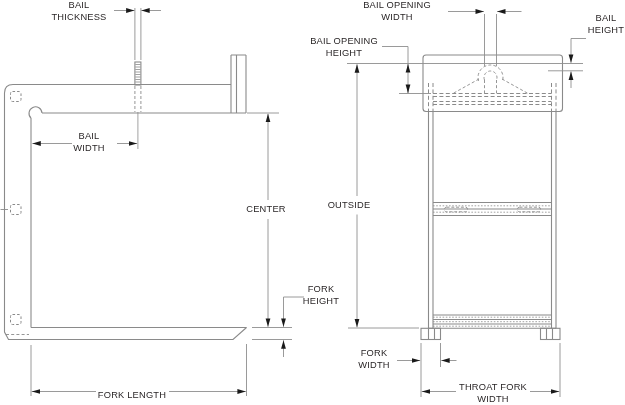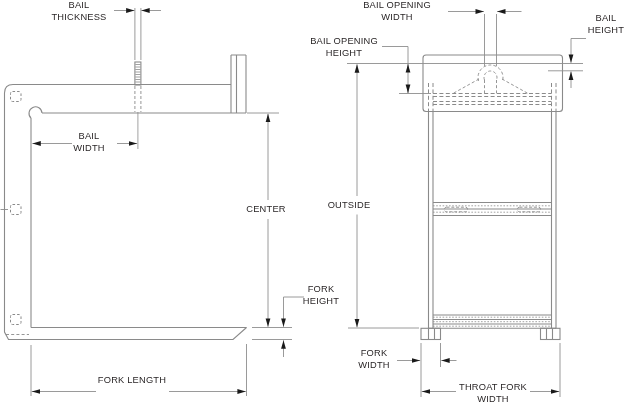--- a/index.html
+++ b/index.html
@@ -165,21 +165,21 @@
     <span>BAIL</span>
       <span>WIDTH</span>
   </div>
   <div class="lbl" style="left:266px;top:203px">
     <span>CENTER</span>
   </div>
   <div class="lbl" style="left:321px;top:283px">
     <span>FORK</span>
       <span>HEIGHT</span>
   </div>
-  <div class="lbl" style="left:132px;top:374px">
+  <div class="lbl" style="left:132px;top:389px">
     <span>FORK LENGTH</span>
   </div>
   <div class="lbl" style="left:397px;top:-1px">
     <span>BAIL OPENING</span>
       <span>WIDTH</span>
   </div>
   <div class="lbl" style="left:344px;top:35px">
     <span>BAIL OPENING</span>
       <span>HEIGHT</span>
   </div>

